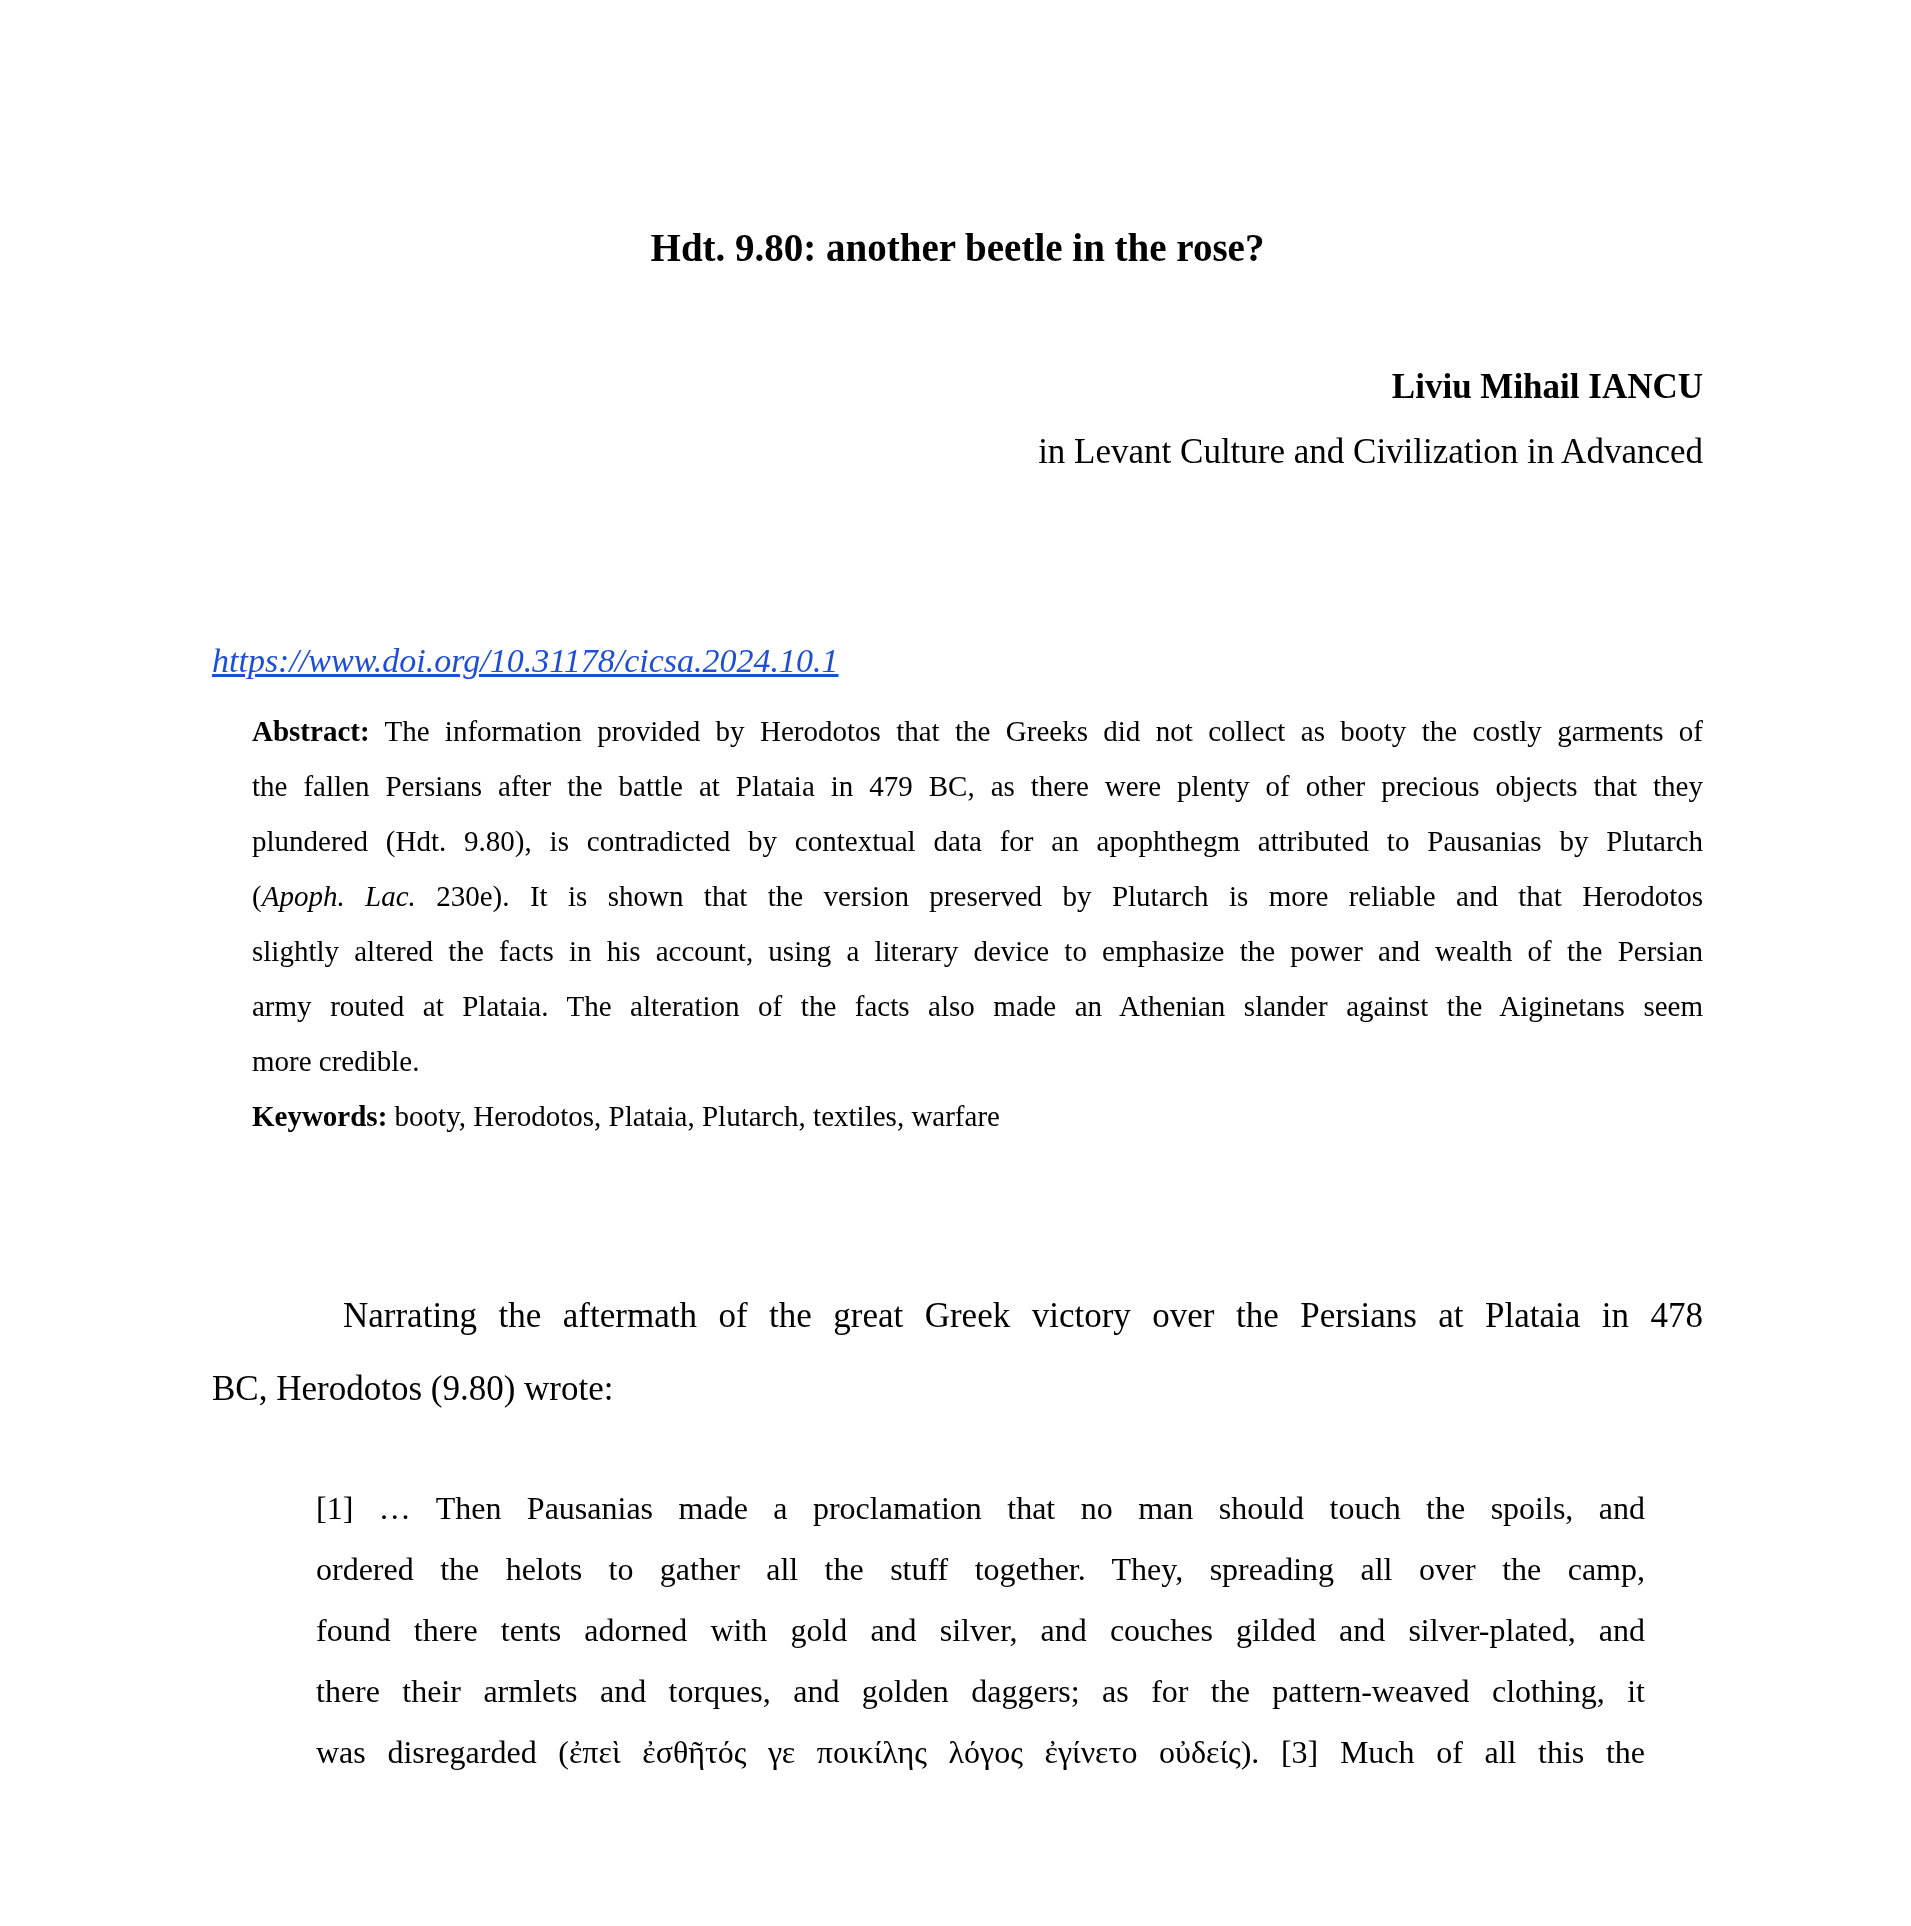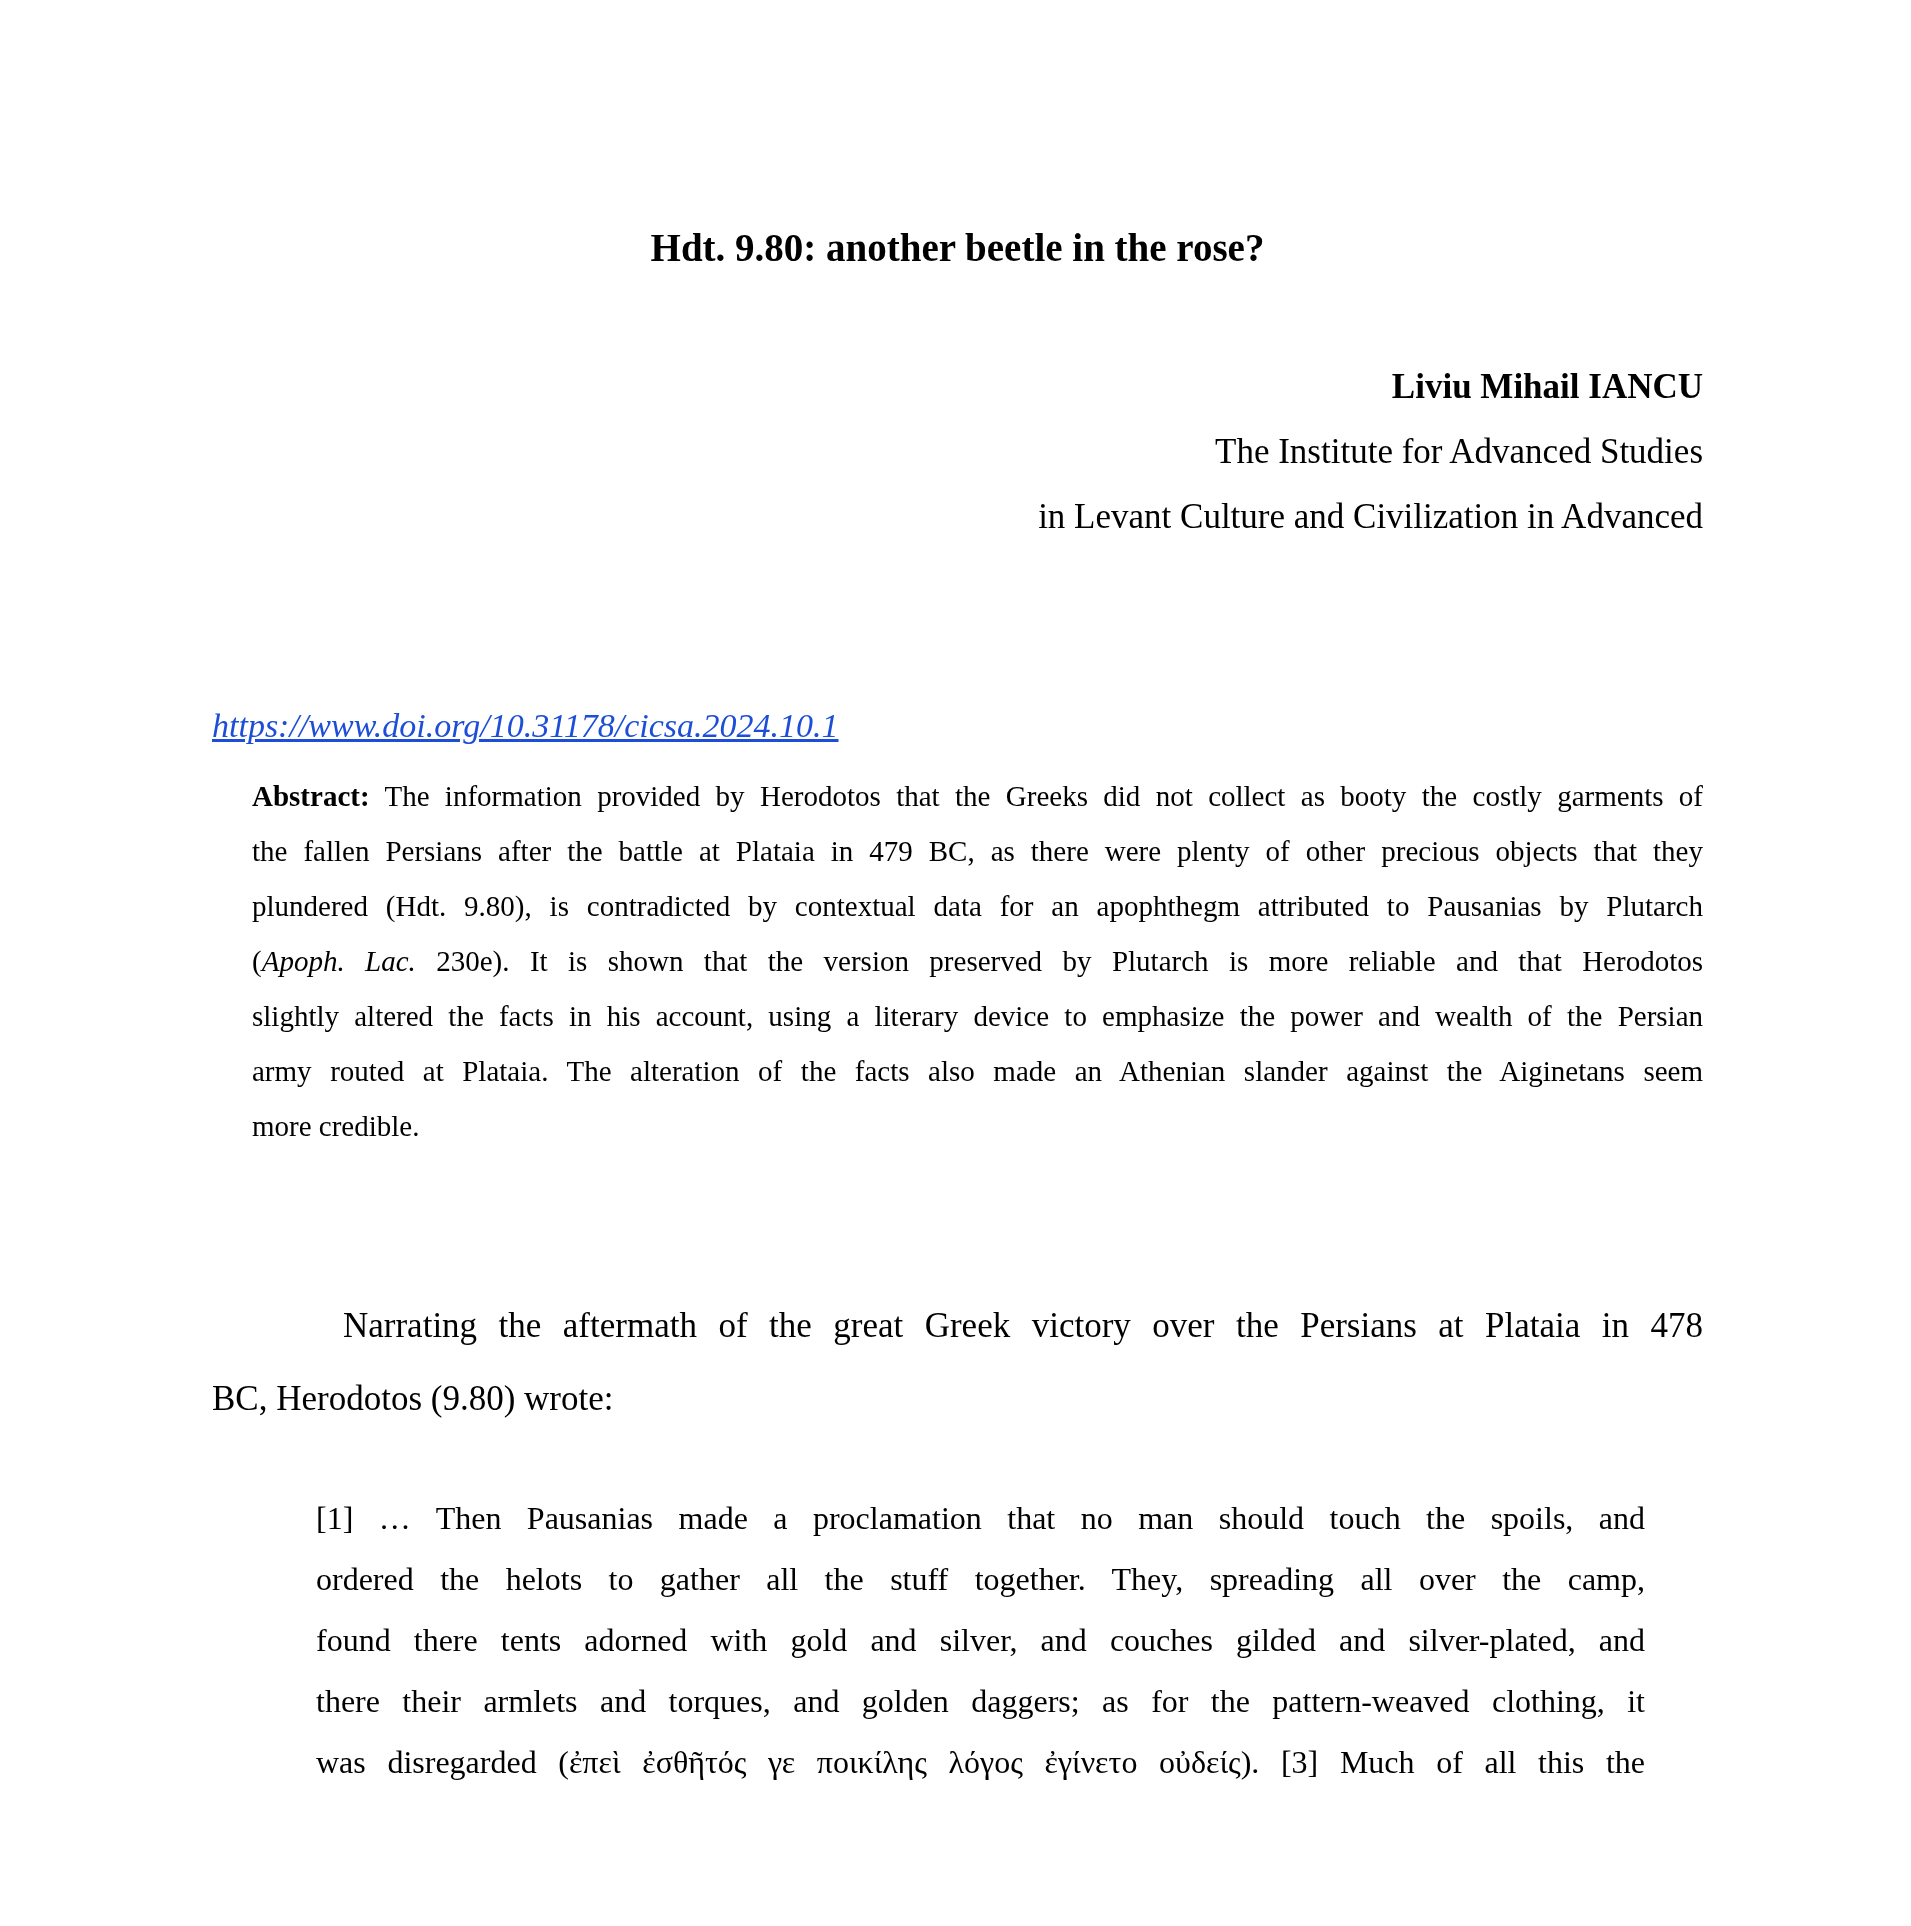--- a/index.html
+++ b/index.html
@@ -74,37 +74,38 @@
 </style>
 </head>
 <body>
 
 <div class="sheet">
 
   <div class="title">Hdt. 9.80: another beetle in the rose?</div>
 
   <div class="authors">
     <div class="name">Liviu Mihail IANCU</div>
-    <div>The Institute for Advanced Studies</div>
     <div>in Levant Culture and Civilization in Advanced</div>
   </div>
 
   <div class="doi">
     <a class="doi-link">https://www.doi.org/10.31178/cicsa.2024.10.1</a>
   </div>
 
   <div class="abstract">
     <div class="jline"><span class="b">Abstract:</span>
       <span>The information provided by Herodotos that the Greeks did not collect as booty the costly garments of</span></div>
     <div class="jline">the fallen Persians after the battle at Plataia in 479 BC, as there were plenty of other precious objects that they</div>
     <div class="jline">plundered (Hdt. 9.80), is contradicted by contextual data for an apophthegm attributed to Pausanias by Plutarch</div>
     <div class="jline"><span>(</span><span class="i">Apoph. Lac.</span><span> 230e). It is shown that the version preserved by Plutarch is more reliable and that Herodotos</span></div>
     <div class="jline">slightly altered the facts in his account, using a literary device to emphasize the power and wealth of the Persian</div>
     <div class="jline">army routed at Plataia. The alteration of the facts also made an Athenian slander against the Aiginetans seem</div>
     <div class="jline last">more credible.</div>
+    <div class="jline last"><span class="b">Keywords:</span>
+      <span>booty, Herodotos, Plataia, Plutarch, textiles, warfare</span></div>
   </div>
 
   <div class="para para1">
     <div class="jline indent">Narrating the aftermath of the great Greek victory over the Persians at Plataia in 478</div>
     <div class="jline last">BC, Herodotos (9.80) wrote:</div>
   </div>
 
   <div class="quote">
     <div class="jline">[1] … Then Pausanias made a proclamation that no man should touch the spoils, and</div>
     <div class="jline">ordered the helots to gather all the stuff together. They, spreading all over the camp,</div>

